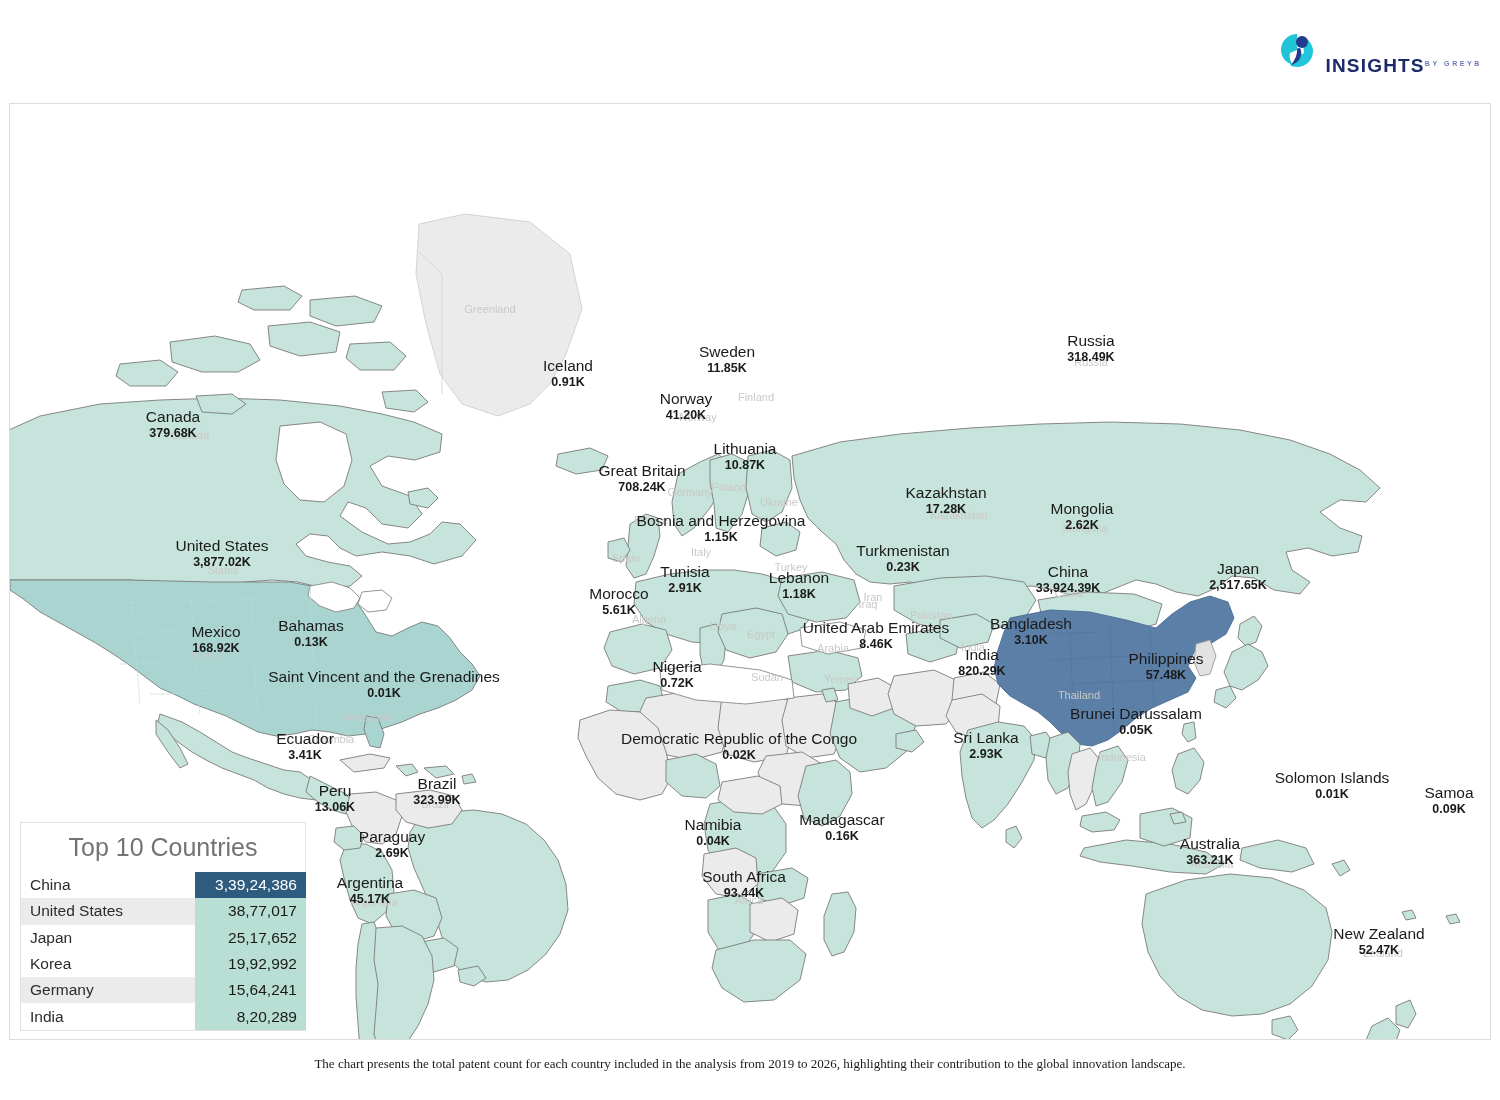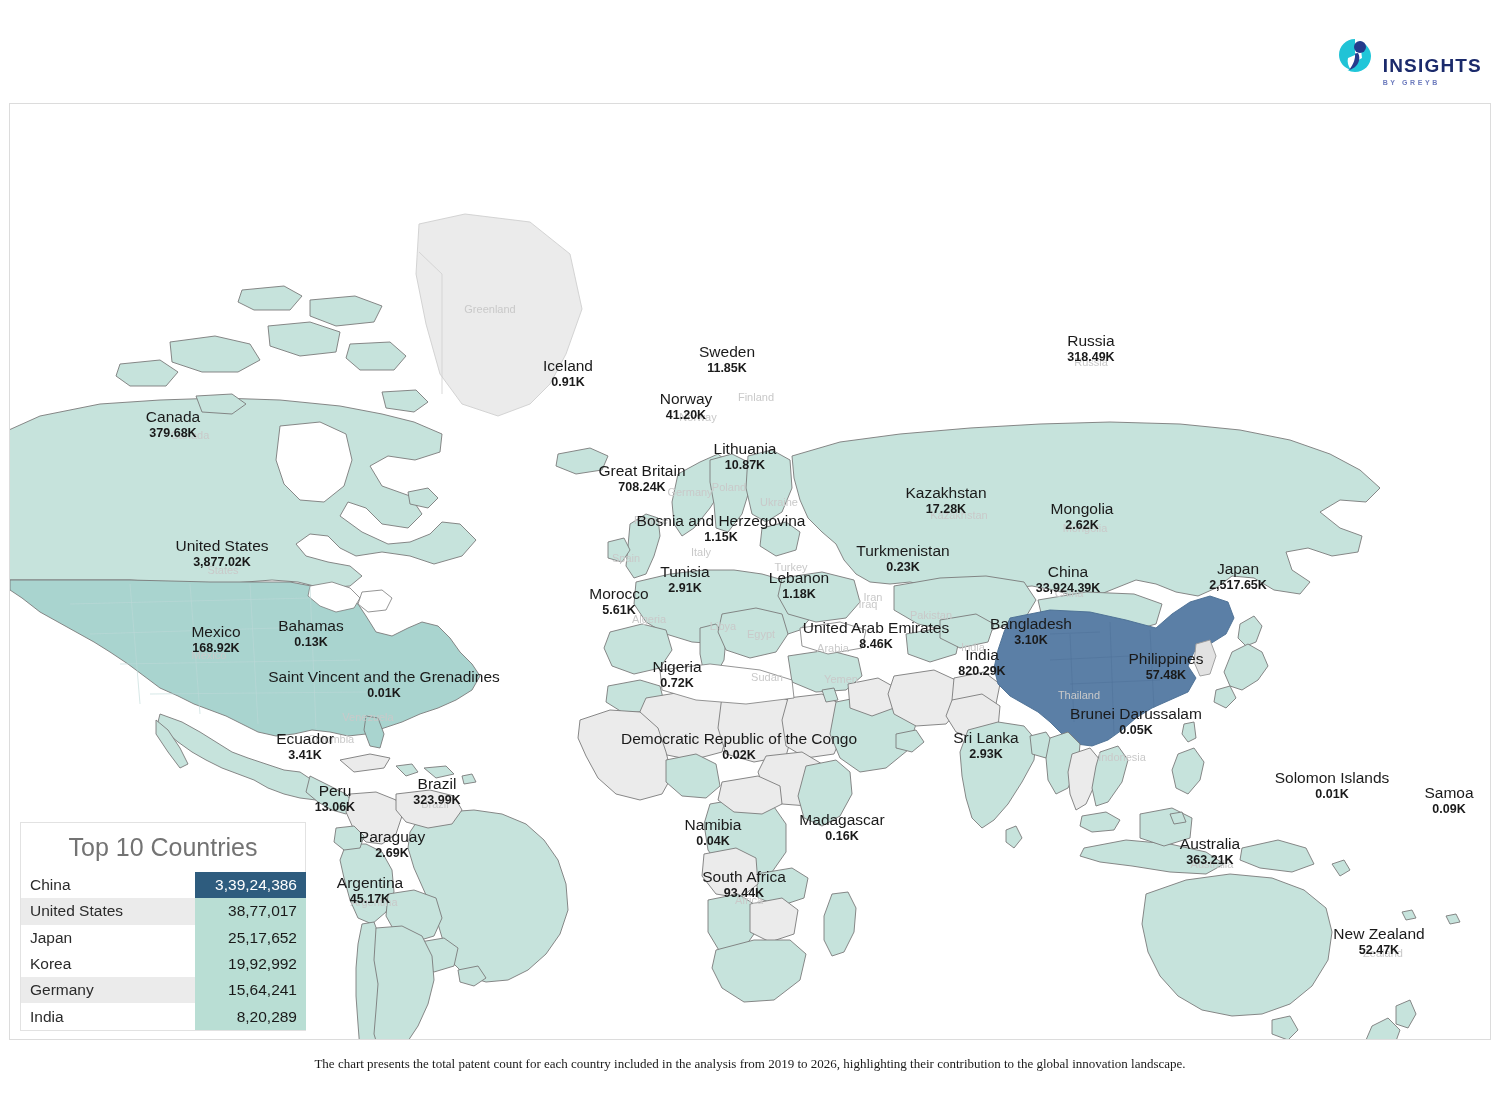--- a/index.html
+++ b/index.html
@@ -14,21 +14,21 @@
 
   
   .header { position:absolute; left:0; top:0; width:1500px; height:96px; }
   .chart-title {
     position:absolute; left:0; top:32px; width:1500px;
     text-align:center; font-size:28px; font-weight:700; color:#1a1a1a;
     letter-spacing:-0.2px;
   }
   .brand { position:absolute; right:18px; top:24px; display:flex; align-items:center; gap:9px; }
   .brand-mark { width:38px; height:38px; position:relative; }
-  .brand-text { display:flex; flex-direction:column; line-height:1;margin-top:32px; }
+  .brand-text { display:flex; flex-direction:row; line-height:1;margin-top:32px; }
   .brand-name { font-size:19px; font-weight:700; color:#1b2a6b; letter-spacing:1.2px; }
   .brand-sub { font-size:7px; font-weight:700; color:#6d7bbd; letter-spacing:2.6px; margin-top:4px; }
 
   
   .map-frame {
     position:absolute; left:9px; top:103px; width:1482px; height:937px;
     border:1px solid #dcdcdc; background:#ffffff; overflow:hidden;
   }
   .map-svg { position:absolute; left:0; top:0; width:1482px; height:937px; }
 

